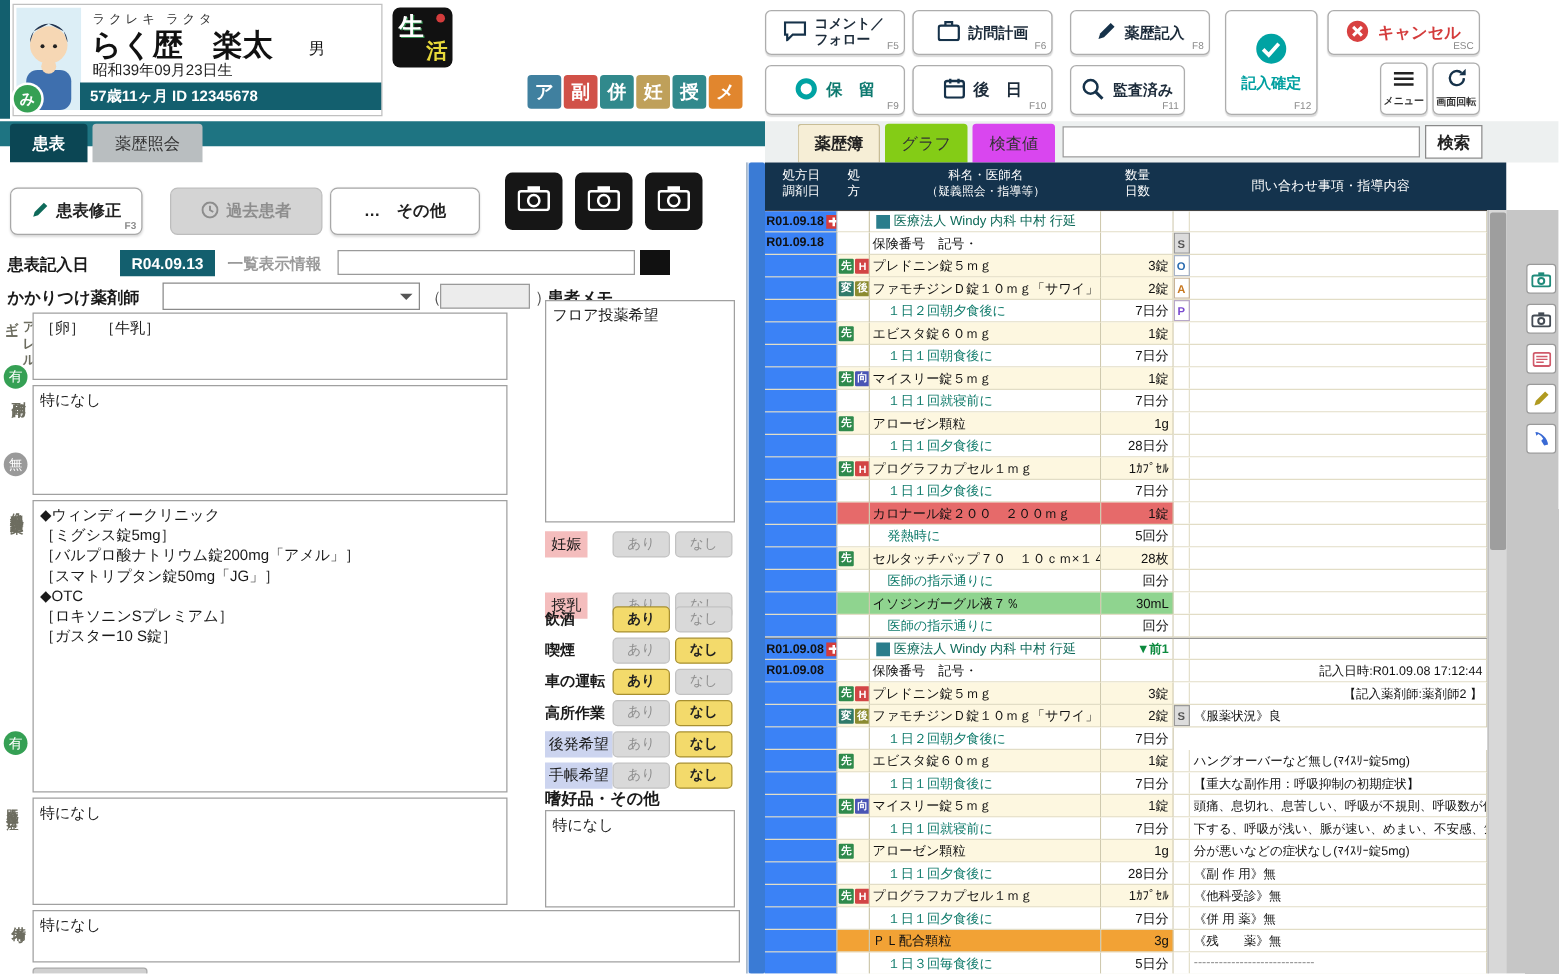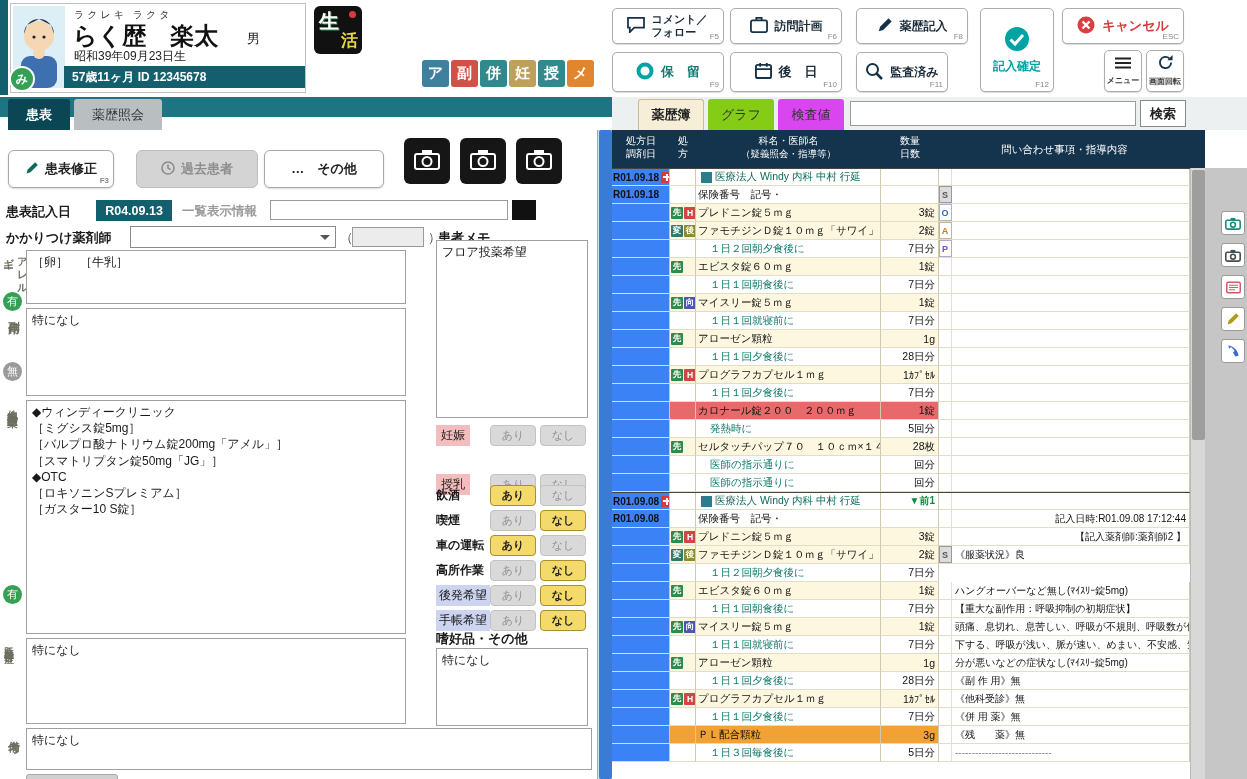--- a/index.html
+++ b/index.html
@@ -619,20 +619,34 @@
         <div class="tc qcell bg-white">
           <span>回分</span>
         </div>
         <div class="tc ocell">
           <span class="soapbox"></span>
           <span class="ntext"></span>
         </div>
       </div>
       <div class="trow">
         <div class="tc dcell"></div>
+        <div class="tc bcell bg-green"></div>
+        <div class="tc ncell bg-green">
+          <span class="dname">イソジンガーグル液７％</span>
+        </div>
+        <div class="tc qcell bg-green">
+          <span>30mL</span>
+        </div>
+        <div class="tc ocell">
+          <span class="soapbox"></span>
+          <span class="ntext"></span>
+        </div>
+      </div>
+      <div class="trow">
+        <div class="tc dcell"></div>
         <div class="tc bcell bg-white"></div>
         <div class="tc ncell bg-white">
           <span class="instr">医師の指示通りに</span>
         </div>
         <div class="tc qcell bg-white">
           <span>回分</span>
         </div>
         <div class="tc ocell">
           <span class="soapbox"></span>
           <span class="ntext"></span>

